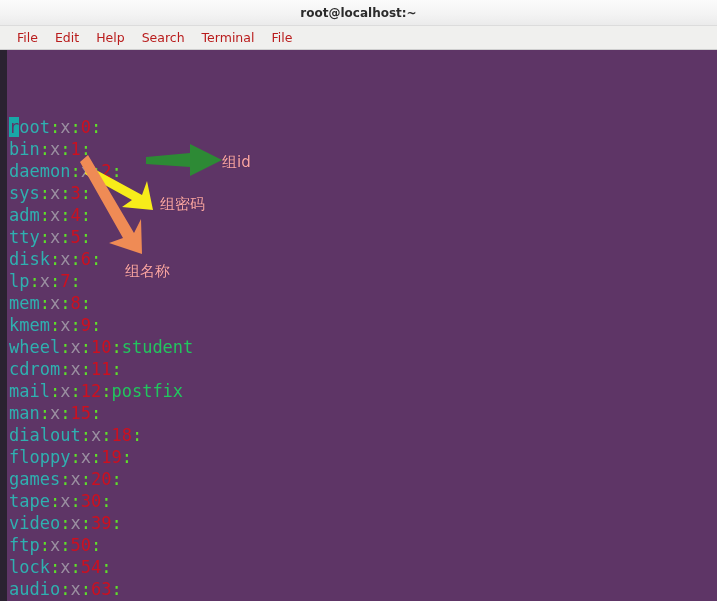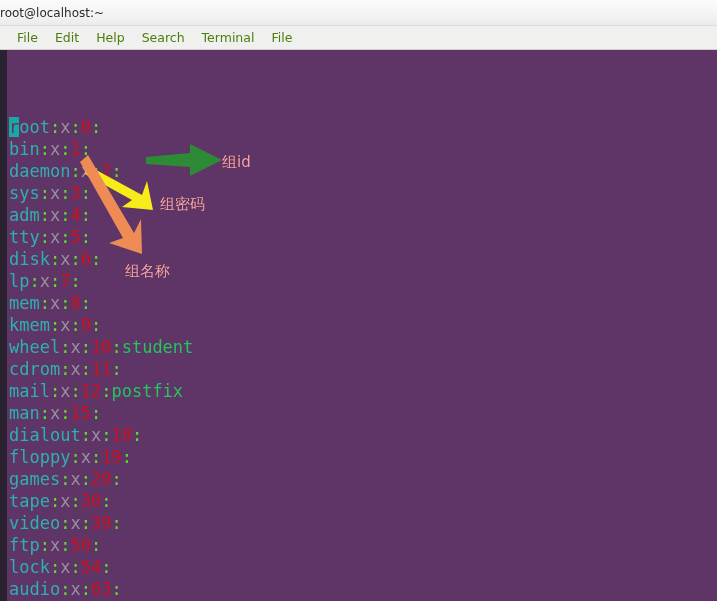--- a/index.html
+++ b/index.html
@@ -31,44 +31,44 @@
     height: 26px;
     background: linear-gradient(to bottom, #fbfbfb 0%, #f4f4f4 55%, #ebebeb 100%);
     border-bottom: 1px solid #dcdcdc;
     box-sizing: border-box;
   }
   #titlebar-text {
     position: absolute;
     left: 0; top: 0;
     width: 717px;
     line-height: 26px;
-    text-align: left;
+    text-align: center;
     font-size: 12px;
-    font-weight: normal;
+    font-weight: bold;
     color: #2b2b2b;
     font-family: "DejaVu Sans", sans-serif;
     white-space: nowrap;
   }
 
   
   #menubar {
     position: absolute;
     left: 0; top: 26px;
     width: 717px;
     height: 24px;
     background: #f0f0ee;
     border-bottom: 1px solid #cfcfcf;
     box-sizing: border-box;
     display: flex;
     align-items: center;
     padding-left: 9px;
   }
   .menu-item {
     font-size: 12.5px;
-    color: #4d7c0f;
+    color: #b91c1c;
     font-family: "DejaVu Sans", sans-serif;
     padding: 2px 9px 2px 8px;
     white-space: nowrap;
     cursor: default;
   }
 
   
   #terminal {
     position: absolute;
     left: 0; top: 50px;

